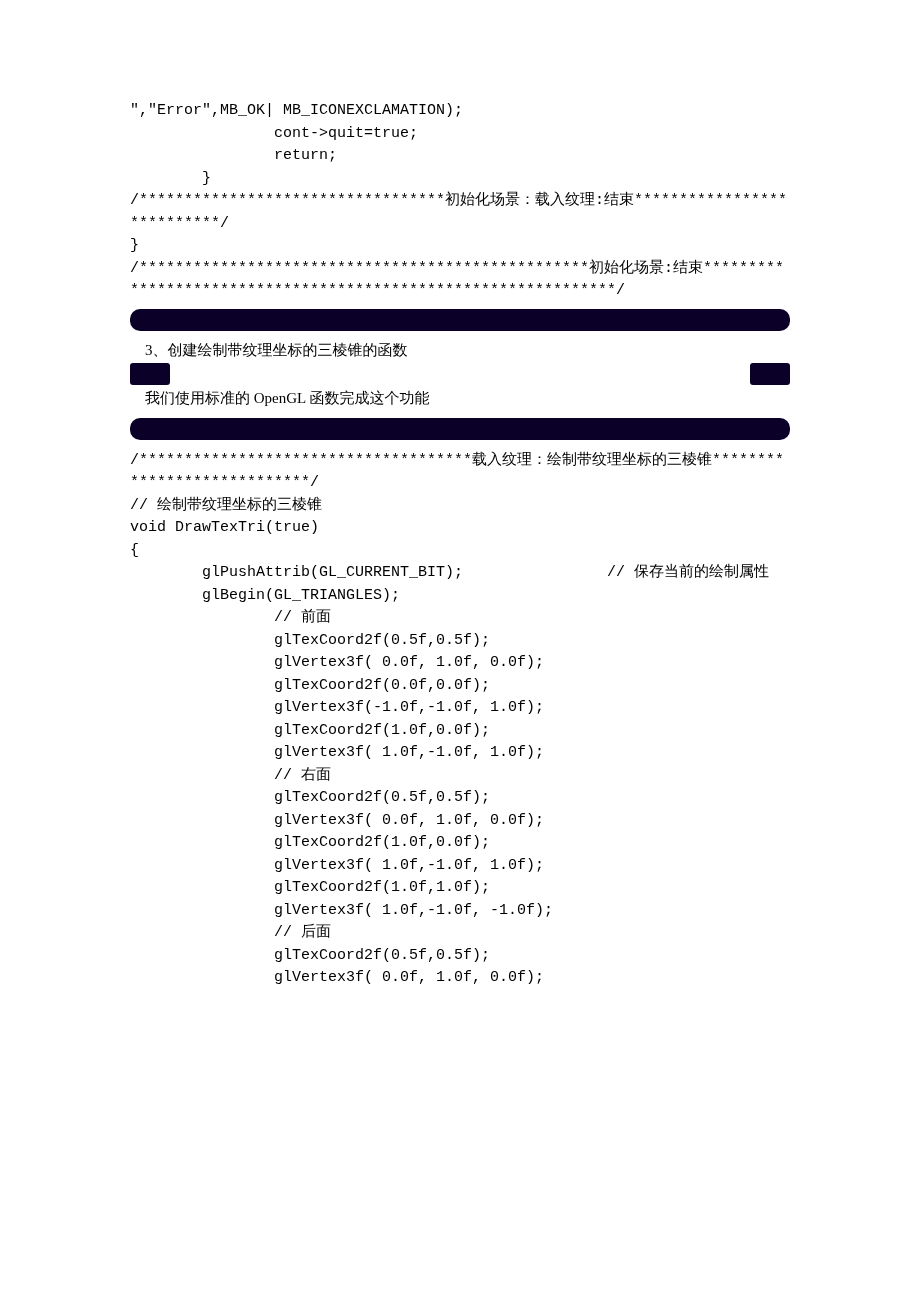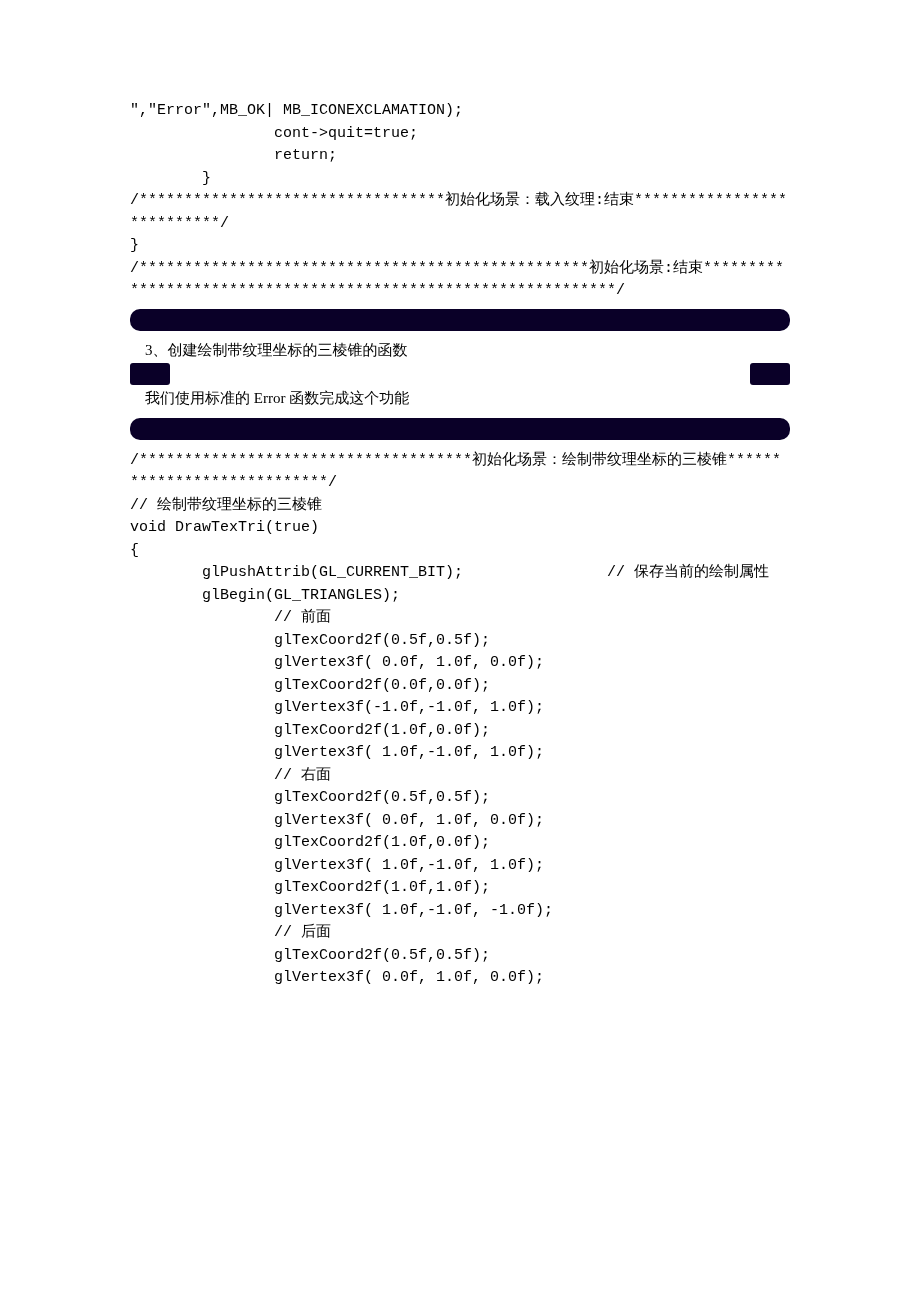--- a/index.html
+++ b/index.html
@@ -76,29 +76,29 @@
 <div class="prose-line">
   <span class="prose-text">&nbsp;&nbsp;&nbsp;&nbsp;<span>3、创建绘制带纹理坐标的三棱锥的函数</span></span>
 </div>
 
 <div class="prose-line">
   <span class="hl-bar-thin-left"></span>
   <span class="indent-right hl-bar-thin-right"></span>
 </div>
 
 <div class="prose-line">
-  <span class="prose-text">&nbsp;&nbsp;&nbsp;&nbsp;<span>我们使用标准的 Error 函数完成这个功能</span></span>
+  <span class="prose-text">&nbsp;&nbsp;&nbsp;&nbsp;<span>我们使用标准的 OpenGL 函数完成这个功能</span></span>
 </div>
 
 <div class="spacer"></div>
 <div class="hl-bar"></div>
 <div class="spacer"></div>
 <div class="spacer"></div>
 
-<div class="code-line mono">/*************************************初始化场景：绘制带纹理坐标的三棱锥****************************/</div>
+<div class="code-line mono">/*************************************载入纹理：绘制带纹理坐标的三棱锥****************************/</div>
 <div class="code-line mono">// 绘制带纹理坐标的三棱锥</div>
 <div class="code-line mono">void DrawTexTri(true)</div>
 <div class="code-line mono">{</div>
 <div class="code-line mono">        glPushAttrib(GL_CURRENT_BIT);                // 保存当前的绘制属性</div>
 <div class="code-line mono">        glBegin(GL_TRIANGLES);</div>
 <div class="code-line mono">                // 前面</div>
 <div class="code-line mono">                glTexCoord2f(0.5f,0.5f);</div>
 <div class="code-line mono">                glVertex3f( 0.0f, 1.0f, 0.0f);</div>
 <div class="code-line mono">                glTexCoord2f(0.0f,0.0f);</div>
 <div class="code-line mono">                glVertex3f(-1.0f,-1.0f, 1.0f);</div>

